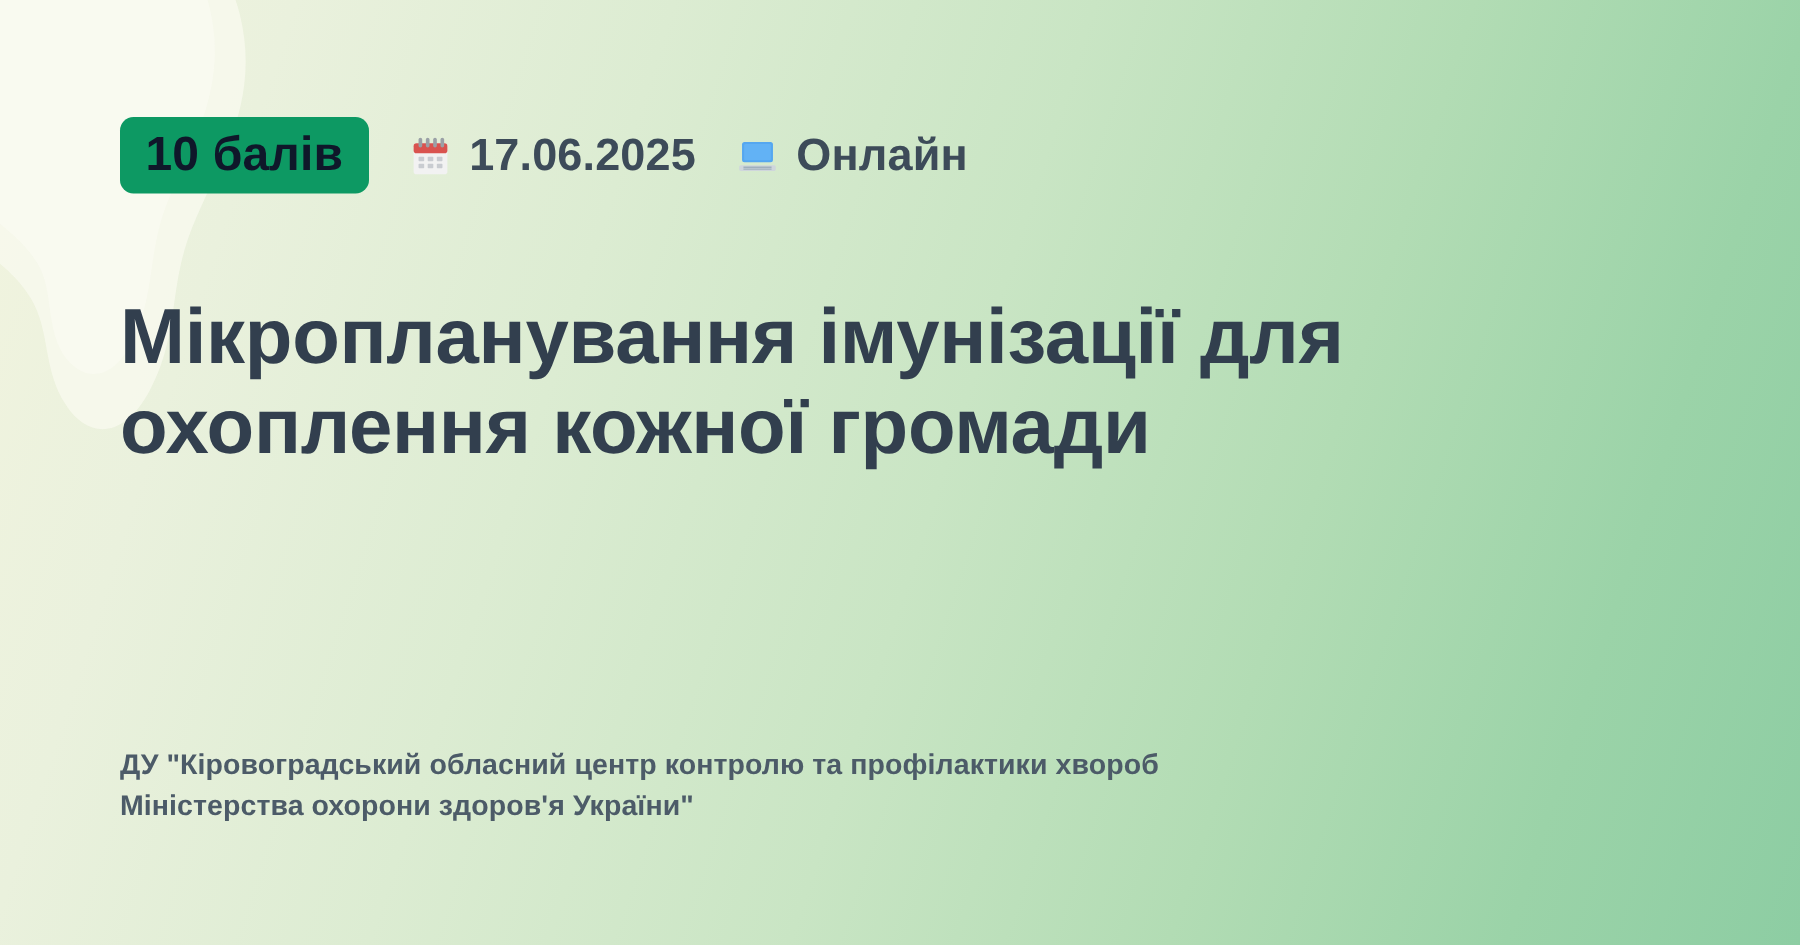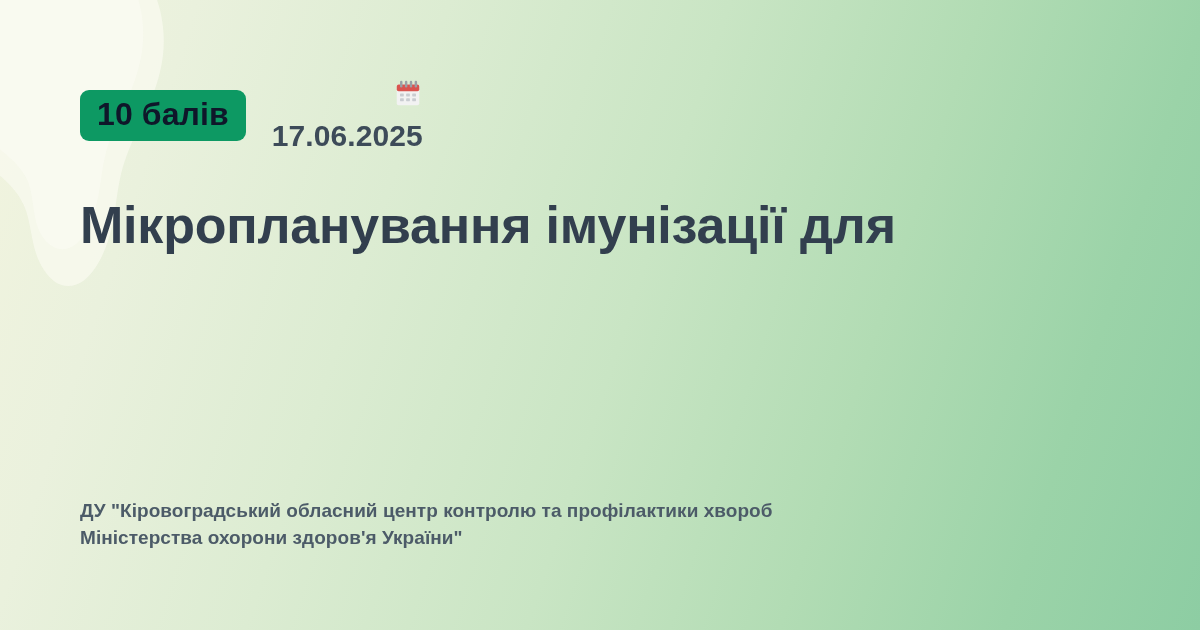--- a/index.html
+++ b/index.html
@@ -70,27 +70,26 @@
     border-radius: 9px;
     padding: 7px 17px 9px 17px;
     font-size: 32px;
     font-weight: 700;
     letter-spacing: 0.1px;
     line-height: 1.1;
   }
 
   .meta-item {
     display: inline-flex;
-    align-items: flex-end;
+    align-items: center;
     gap: 11px;
     font-size: 30px;
     font-weight: 700;
     color: #3d4b59;
     letter-spacing: 0.1px;
-    flex-direction: column;
   }
 
   
   .icon-cal, .icon-mon {
     width: 30px;
     height: 30px;
     display: inline-block;
     flex: none;
   }
   .icon-cal svg, .icon-mon svg { display:block; width:100%; height:100%; }
@@ -162,25 +161,40 @@
               <rect x="20.5" y="16.5" width="4" height="3.2" rx="0.5"></rect>
               <rect x="7.5" y="21.5" width="4" height="3.2" rx="0.5"></rect>
               <rect x="14" y="21.5" width="4" height="3.2" rx="0.5"></rect>
               <rect x="20.5" y="21.5" width="4" height="3.2" rx="0.5"></rect>
             </g>
           </svg>
         </span>
         <span>17.06.2025</span>
       </span>
 
+      <span class="meta-item">
+        <span class="icon-mon">
+          <svg viewBox="0 0 32 32" xmlns="http://www.w3.org/2000/svg" aria-hidden="true">
+            <rect x="5" y="6" width="22" height="14.5" rx="1.8" fill="#55a7f0"></rect>
+            <rect x="6.5" y="7.4" width="19" height="11.7" rx="1" fill="#62b2f5"></rect>
+            <rect x="3" y="22.5" width="26" height="4.2" rx="1.2" fill="#cfd6dc"></rect>
+            <g stroke="#9fb0bd" stroke-width="0.9">
+              <line x1="6" y1="24" x2="26" y2="24"></line>
+              <line x1="6" y1="25.4" x2="26" y2="25.4"></line>
+            </g>
+          </svg>
+        </span>
+        <span>Онлайн</span>
+      </span>
 
     </div>
 
     <h1 class="title">
       <span class="line">Мікропланування імунізації для</span>
+      <span class="line">охоплення кожної громади</span>
     </h1>
 
     <div class="footer">
       <span class="line">ДУ "Кіровоградський обласний центр контролю та профілактики хвороб</span>
       <span class="line">Міністерства охорони здоров'я України"</span>
     </div>
 
   </div>
 </div>
 

